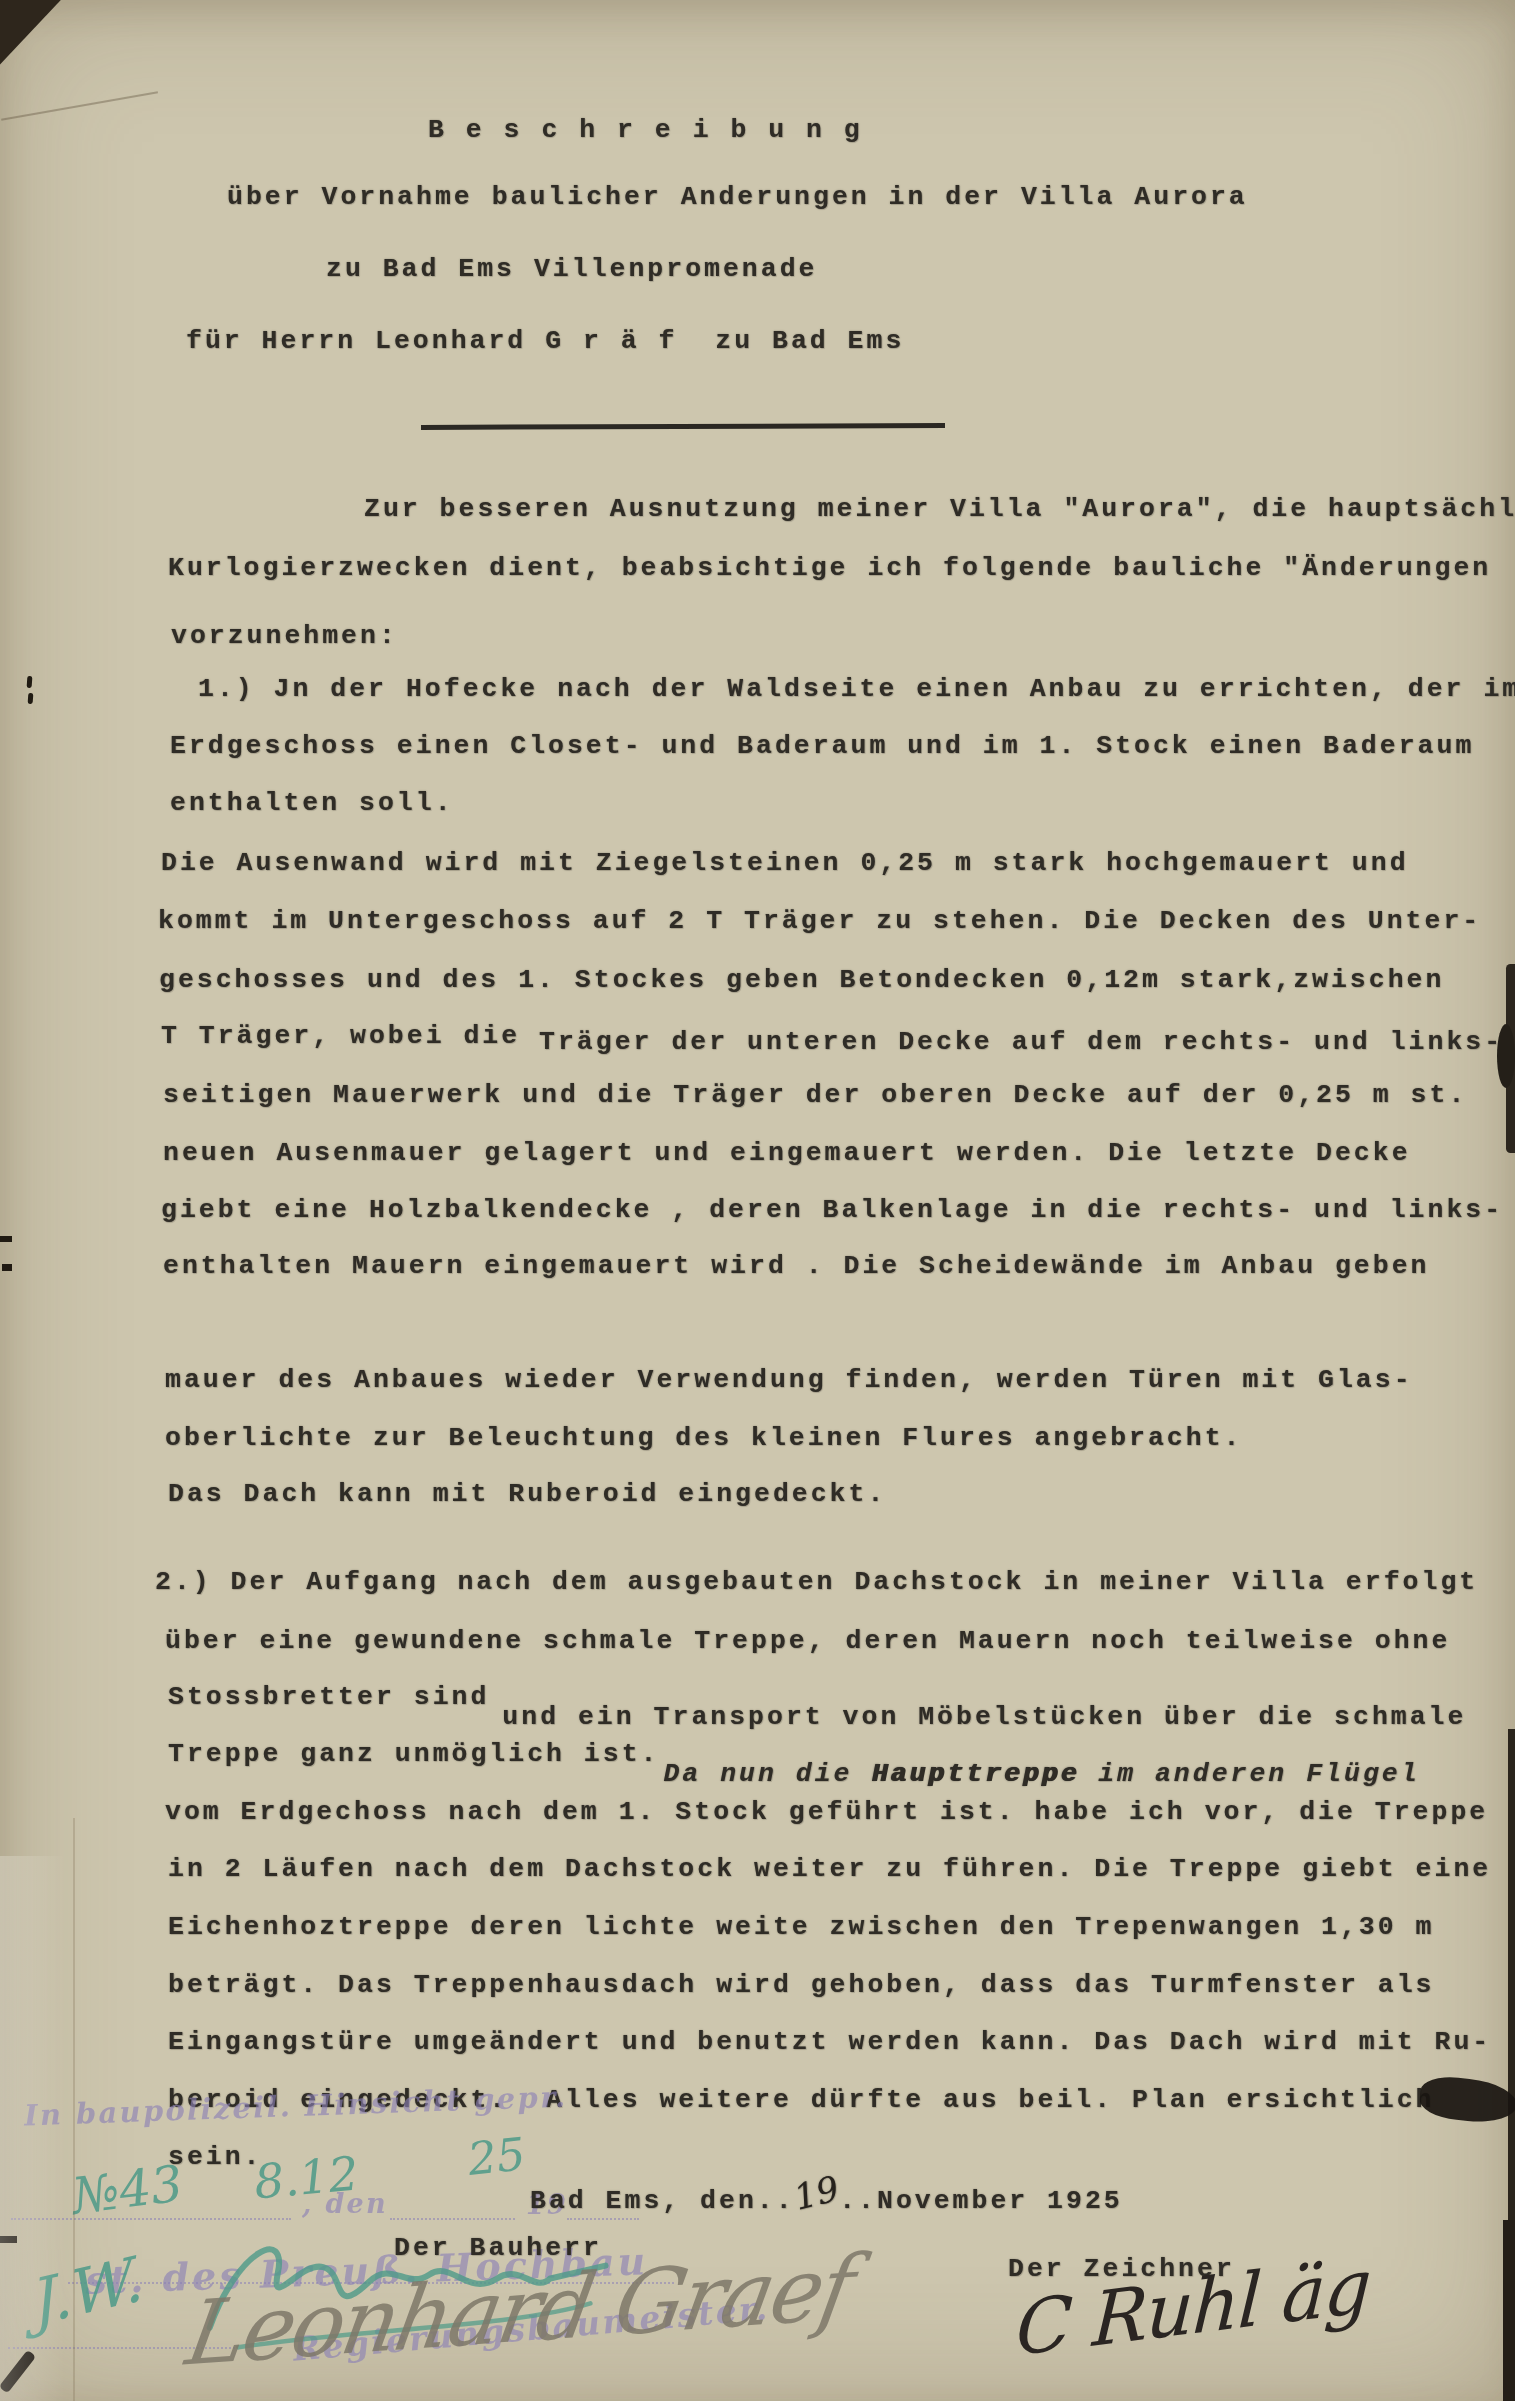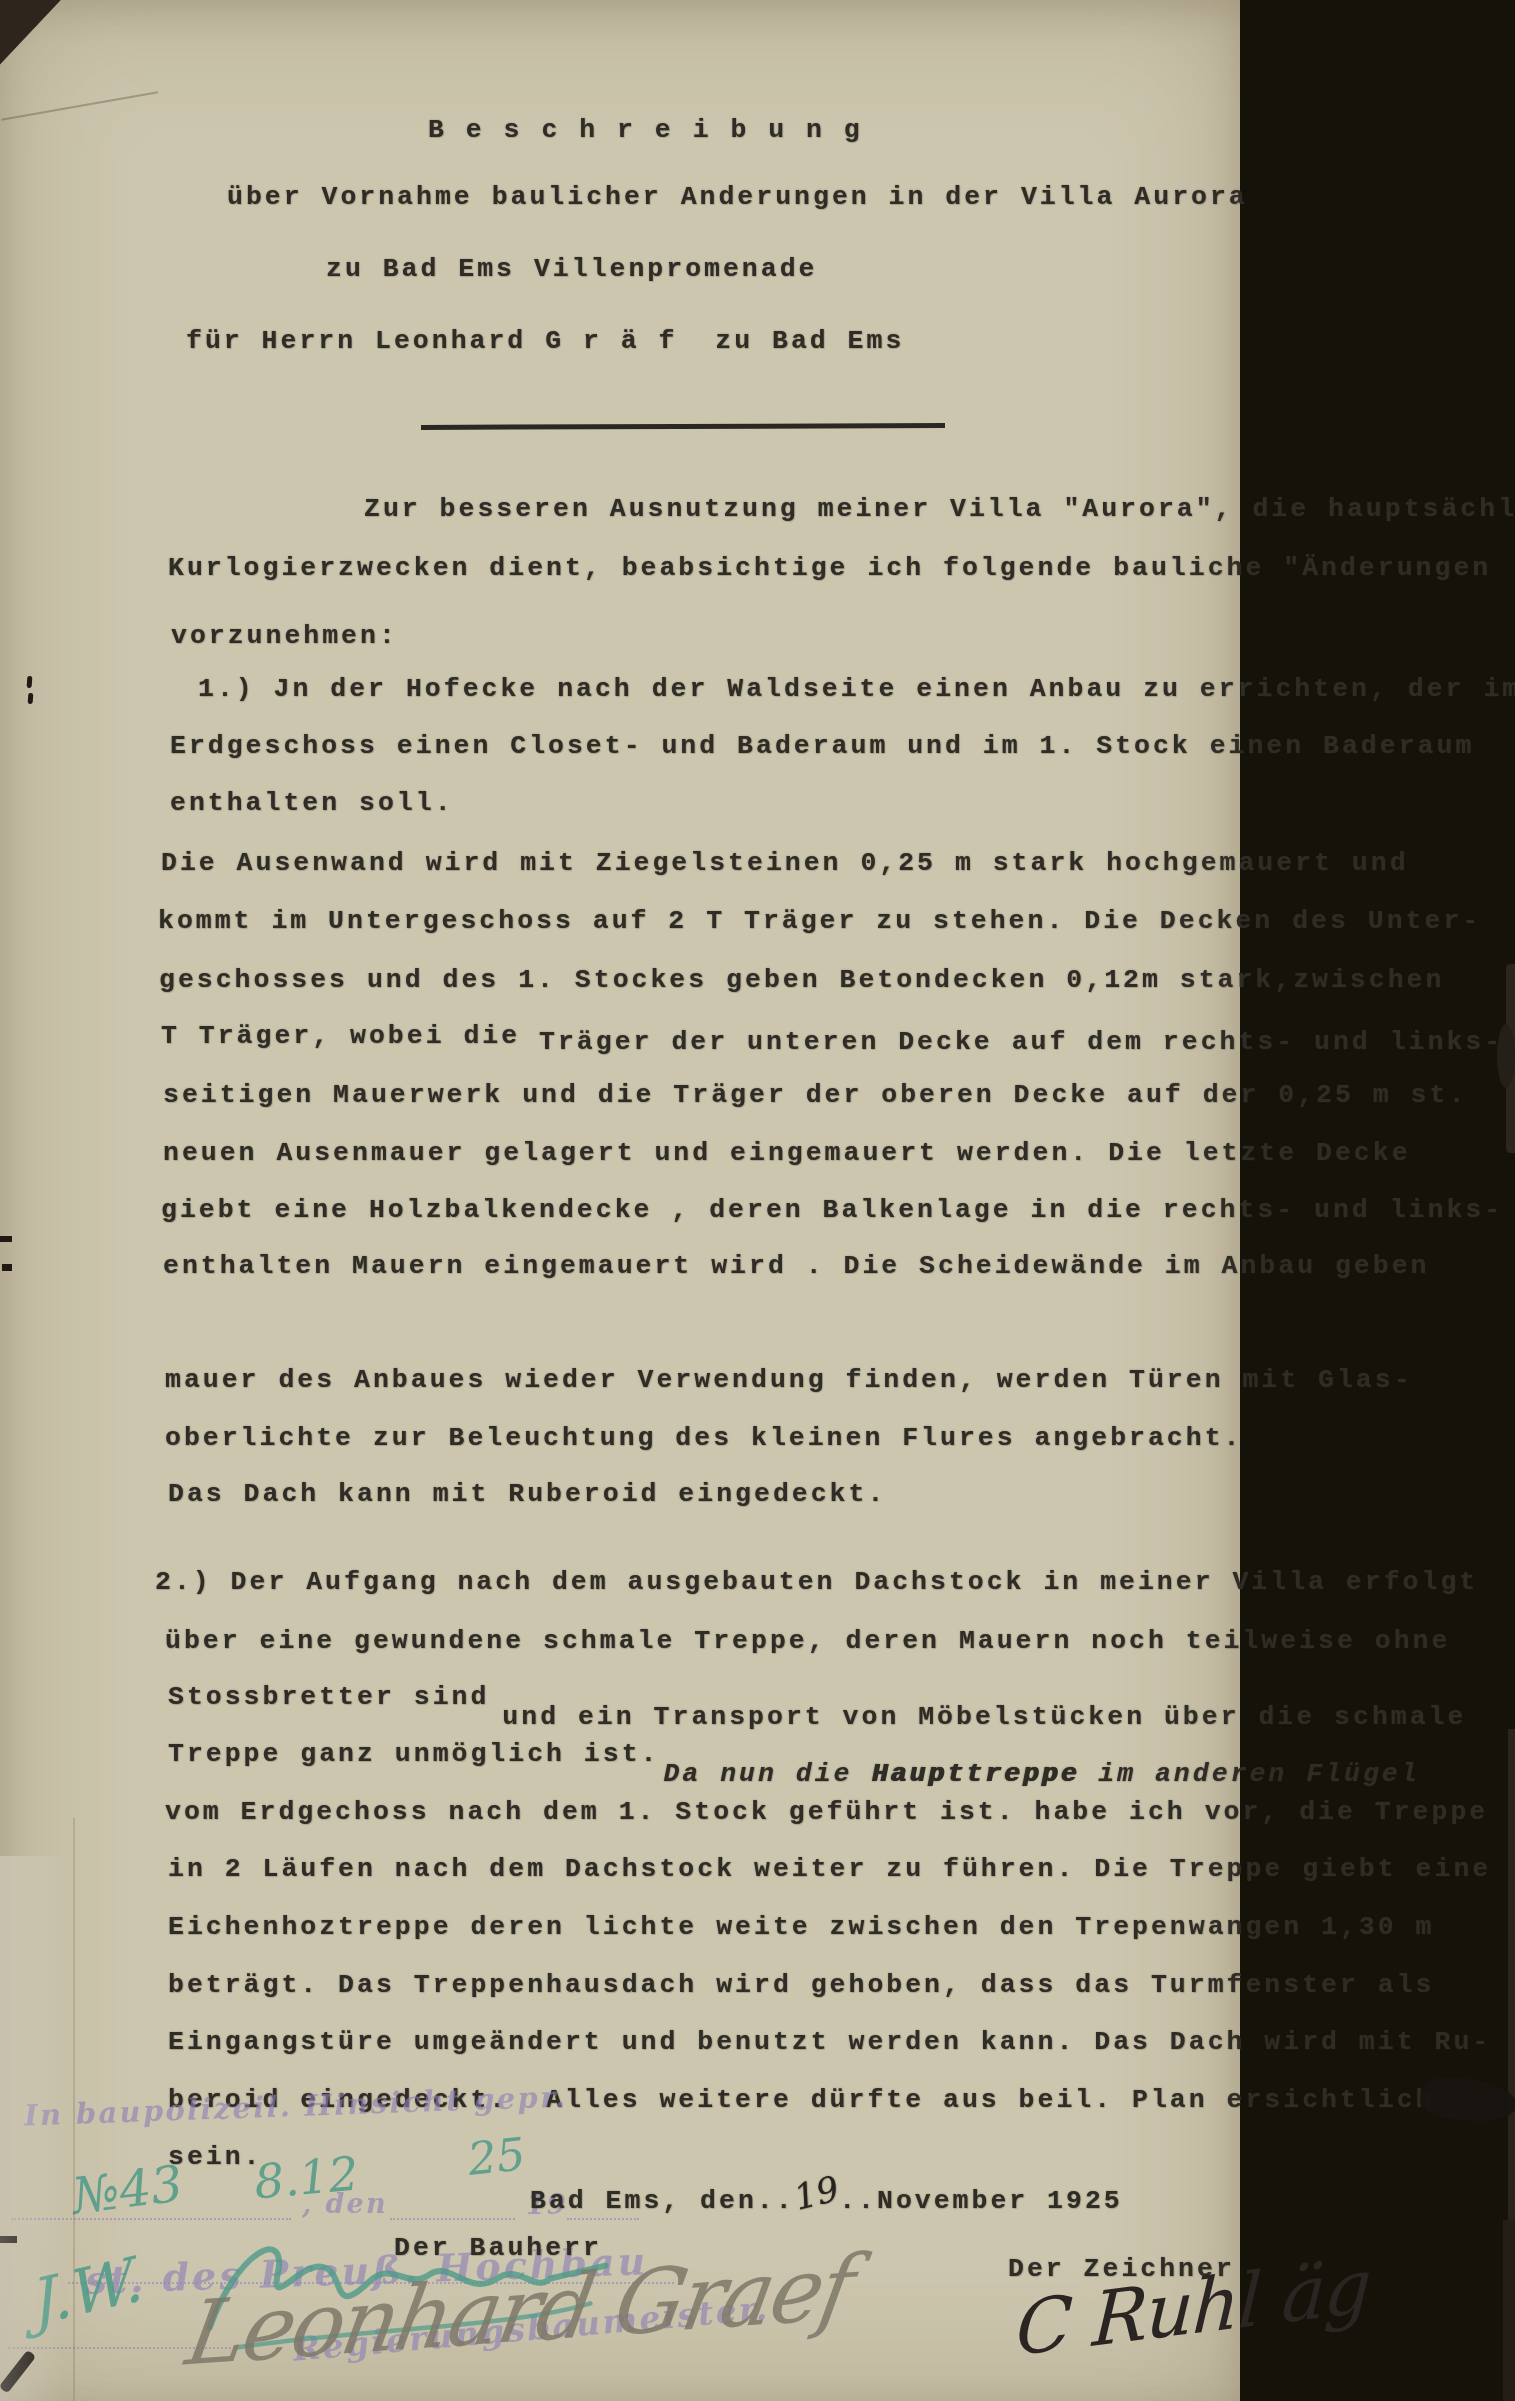--- a/index.html
+++ b/index.html
@@ -1,16 +1,16 @@
 <!DOCTYPE html>
 <html style="font-size:12px"><head>
 <meta charset="utf-8">
 <style>
   html,body{margin:0;padding:0;width:1515px;height:2401px;overflow:hidden;background:#151209;}
-  .paper{position:absolute;left:0;top:0;width:1240px;height:2401px;
+  .paper{position:absolute;left:0;top:0;width:1515px;height:2401px;
     background:
       radial-gradient(1212px 682px at 55% 18%, rgba(255,252,238,.10), transparent 60%),
       radial-gradient(682px 455px at 15% 75%, rgba(110,95,60,.08), transparent 70%),
       radial-gradient(909px 606px at 85% 55%, rgba(120,100,65,.07), transparent 70%),
       linear-gradient(180deg,#c5be a6,#cec7af 18%,#d1cab2 55%,#cdc6ae 85%,#c9c2a9 100%);
     background-color:#cdc6ae;
     box-shadow: inset 0 0 129px rgba(92,76,48,.28), inset 0 10.6px 33px rgba(80,65,40,.16);
   }
   .t{position:absolute;font-family:"Liberation Mono","DejaVu Sans Mono",monospace;
      font-size:26.5px;font-weight:700;letter-spacing:3px;color:#2f2c26;white-space:pre;

